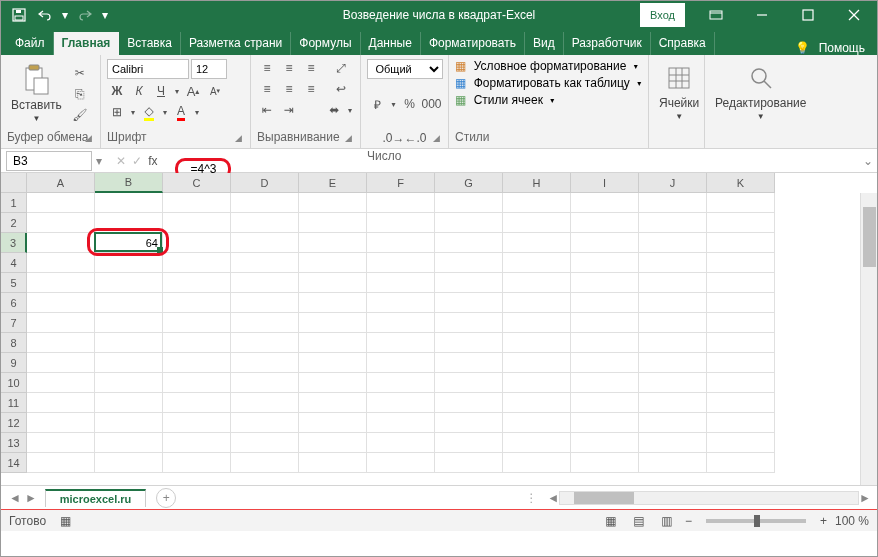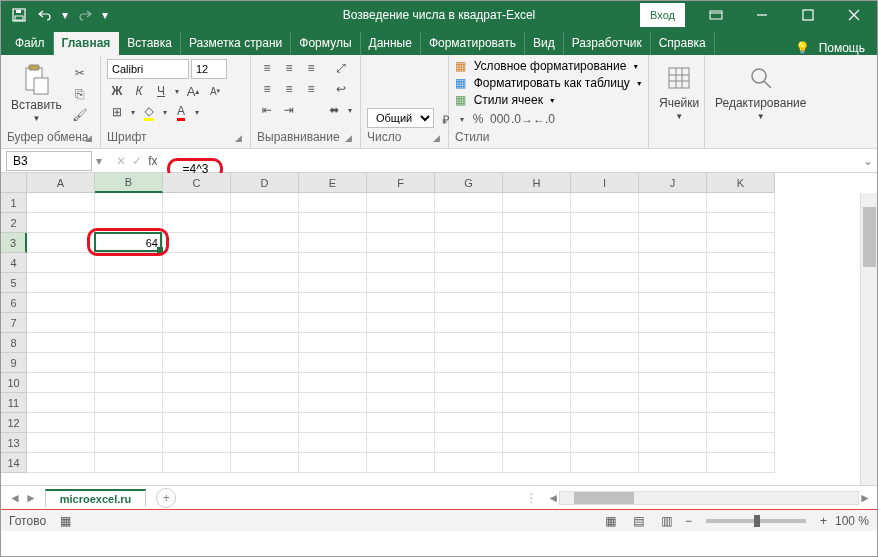--- a/index.html
+++ b/index.html
@@ -23,21 +23,21 @@
 .col3{display:flex;flex-direction:column;gap:3px}
 .tiny{width:20px;height:18px;display:flex;align-items:center;justify-content:center;cursor:pointer;color:#555}
 .row{display:flex;gap:2px;align-items:center}
 .font-sel{border:1px solid #c0c0c0;background:#fff;height:20px;font-size:11px;padding:0 4px}
 .dialog-launcher{position:absolute;bottom:3px;right:3px;width:12px;height:12px;font-size:9px;color:#888;cursor:pointer}
 .fbar{height:24px;background:#fff;border-bottom:1px solid #d4d4d4;display:flex;align-items:center}
 .name-box{width:86px;height:20px;border:1px solid #c0c0c0;margin-left:5px;padding:0 6px;font-size:11px;display:flex;align-items:center;background:#fff}
 .nb-drop{width:14px;text-align:center;color:#888}
 .fx-btns{display:flex;gap:6px;padding:0 10px;color:#bbb}
 .formula-input{flex:1;font-size:12px;padding:0 6px;position:relative}
-.formula-highlight{position:absolute;left:0;top:-3px;border:3px solid #e81123;border-radius:10px;padding:1px 12px;font-size:12px}
+.formula-highlight{position:absolute;left:8px;top:-3px;border:3px solid #e81123;border-radius:10px;padding:1px 12px;font-size:12px}
 .grid-area{position:relative;height:312px;overflow:hidden;background:#fff}
 .corner{position:absolute;left:0;top:0;width:26px;height:20px;background:#e6e6e6;border-right:1px solid #ccc;border-bottom:1px solid #ccc}
 .col-headers{position:absolute;left:26px;top:0;height:20px;display:flex}
 .ch{width:68px;height:20px;background:#e6e6e6;border-right:1px solid #ccc;border-bottom:1px solid #ccc;display:flex;align-items:center;justify-content:center;font-size:11px;color:#555}
 .ch.sel{background:#d3e5d3;border-bottom:2px solid #217346}
 .row-headers{position:absolute;left:0;top:20px;width:26px}
 .rh{height:20px;background:#e6e6e6;border-right:1px solid #ccc;border-bottom:1px solid #ccc;display:flex;align-items:center;justify-content:center;font-size:11px;color:#555}
 .rh.sel{背景:#d3e5d3;background:#d3e5d3;border-right:2px solid #217346}
 .cells{position:absolute;left:26px;top:20px}
 .cell-row{display:flex}
@@ -217,21 +217,21 @@
           <div style="width:22px"></div>
           <div class="tiny">⬌</div>
           <div class="tiny" style="width:8px;font-size:8px">▾</div>
         </div>
     </div>
     <div class="group-label">Выравнивание</div>
     <div class="dialog-launcher">◢</div>
   </div>
 
   <div class="group" style="width:88px">
-    <div class="group-body" style="flex-direction:row;align-items:flex-end;gap:2px">
+    <div class="group-body" style="flex-direction:column;align-items:center;gap:16px">
       <select class="font-sel" style="width:76px"><option>Общий</option></select>
       <div class="row">
           <div class="tiny">₽</div>
           <div class="tiny" style="width:8px;font-size:8px">▾</div>
           <div class="tiny">%</div>
           <div class="tiny">000</div>
         </div>
       <div class="row">
           <div class="tiny">.0→</div>
           <div class="tiny">←.0</div>

